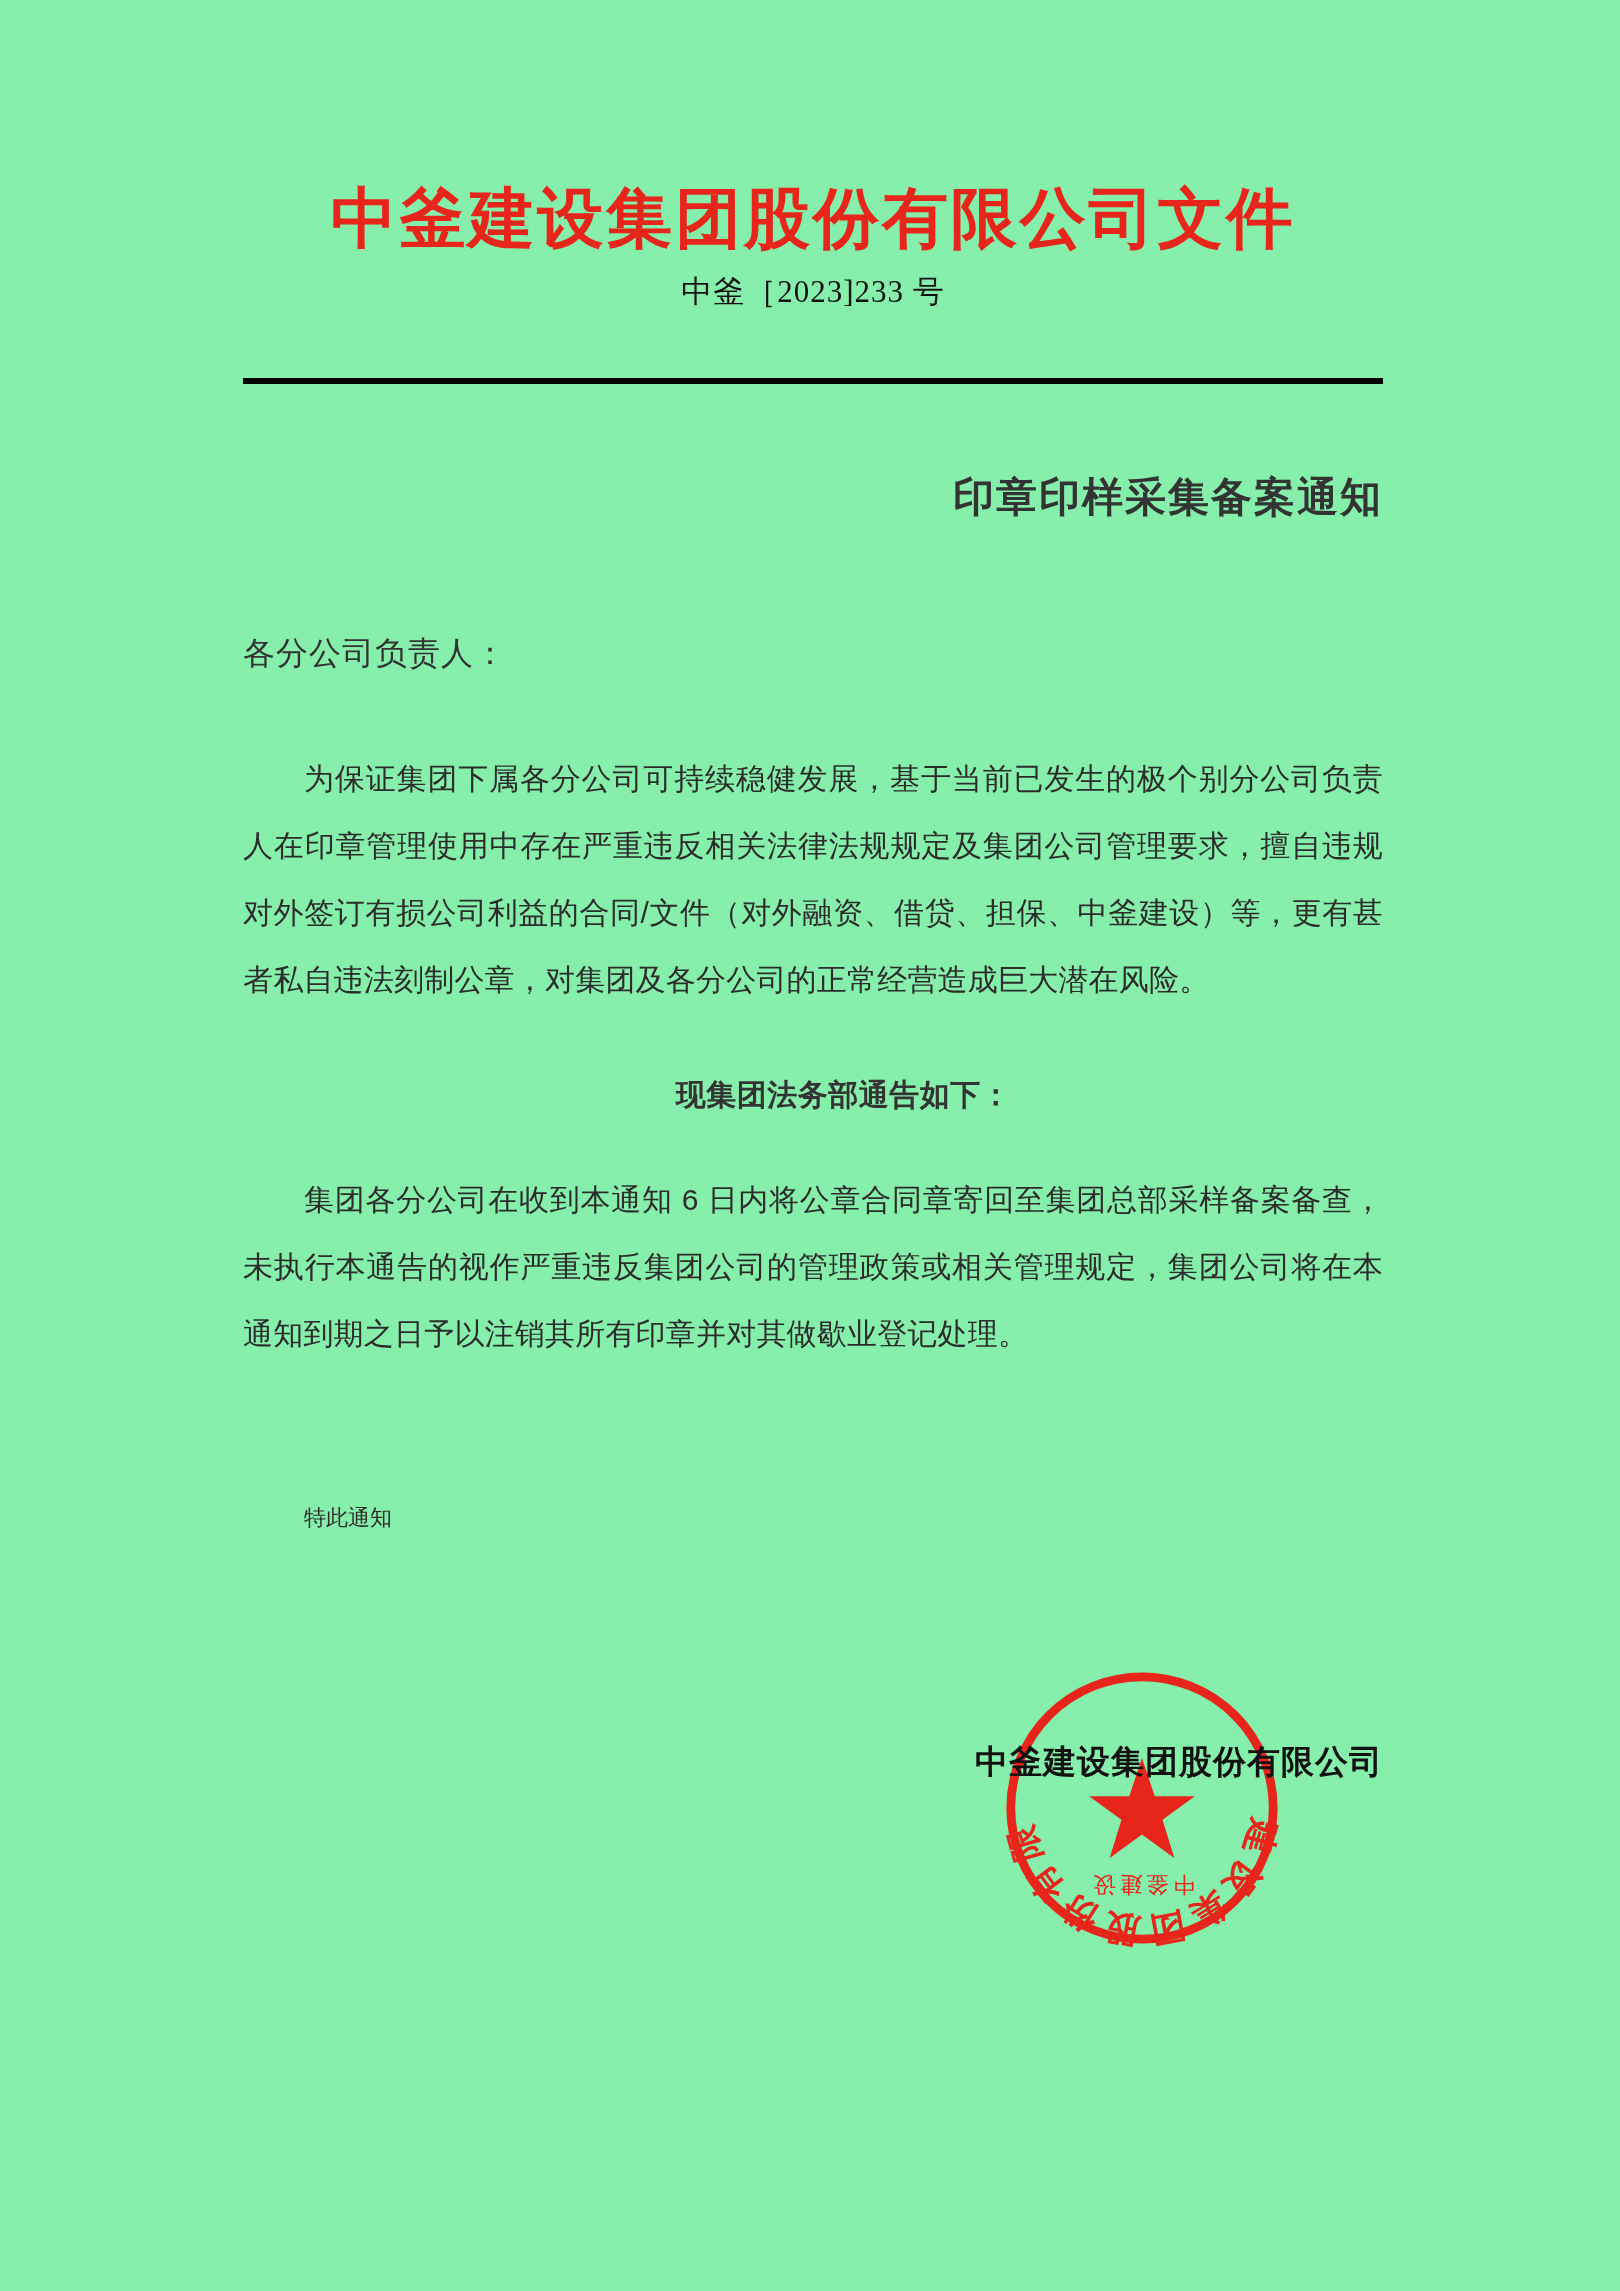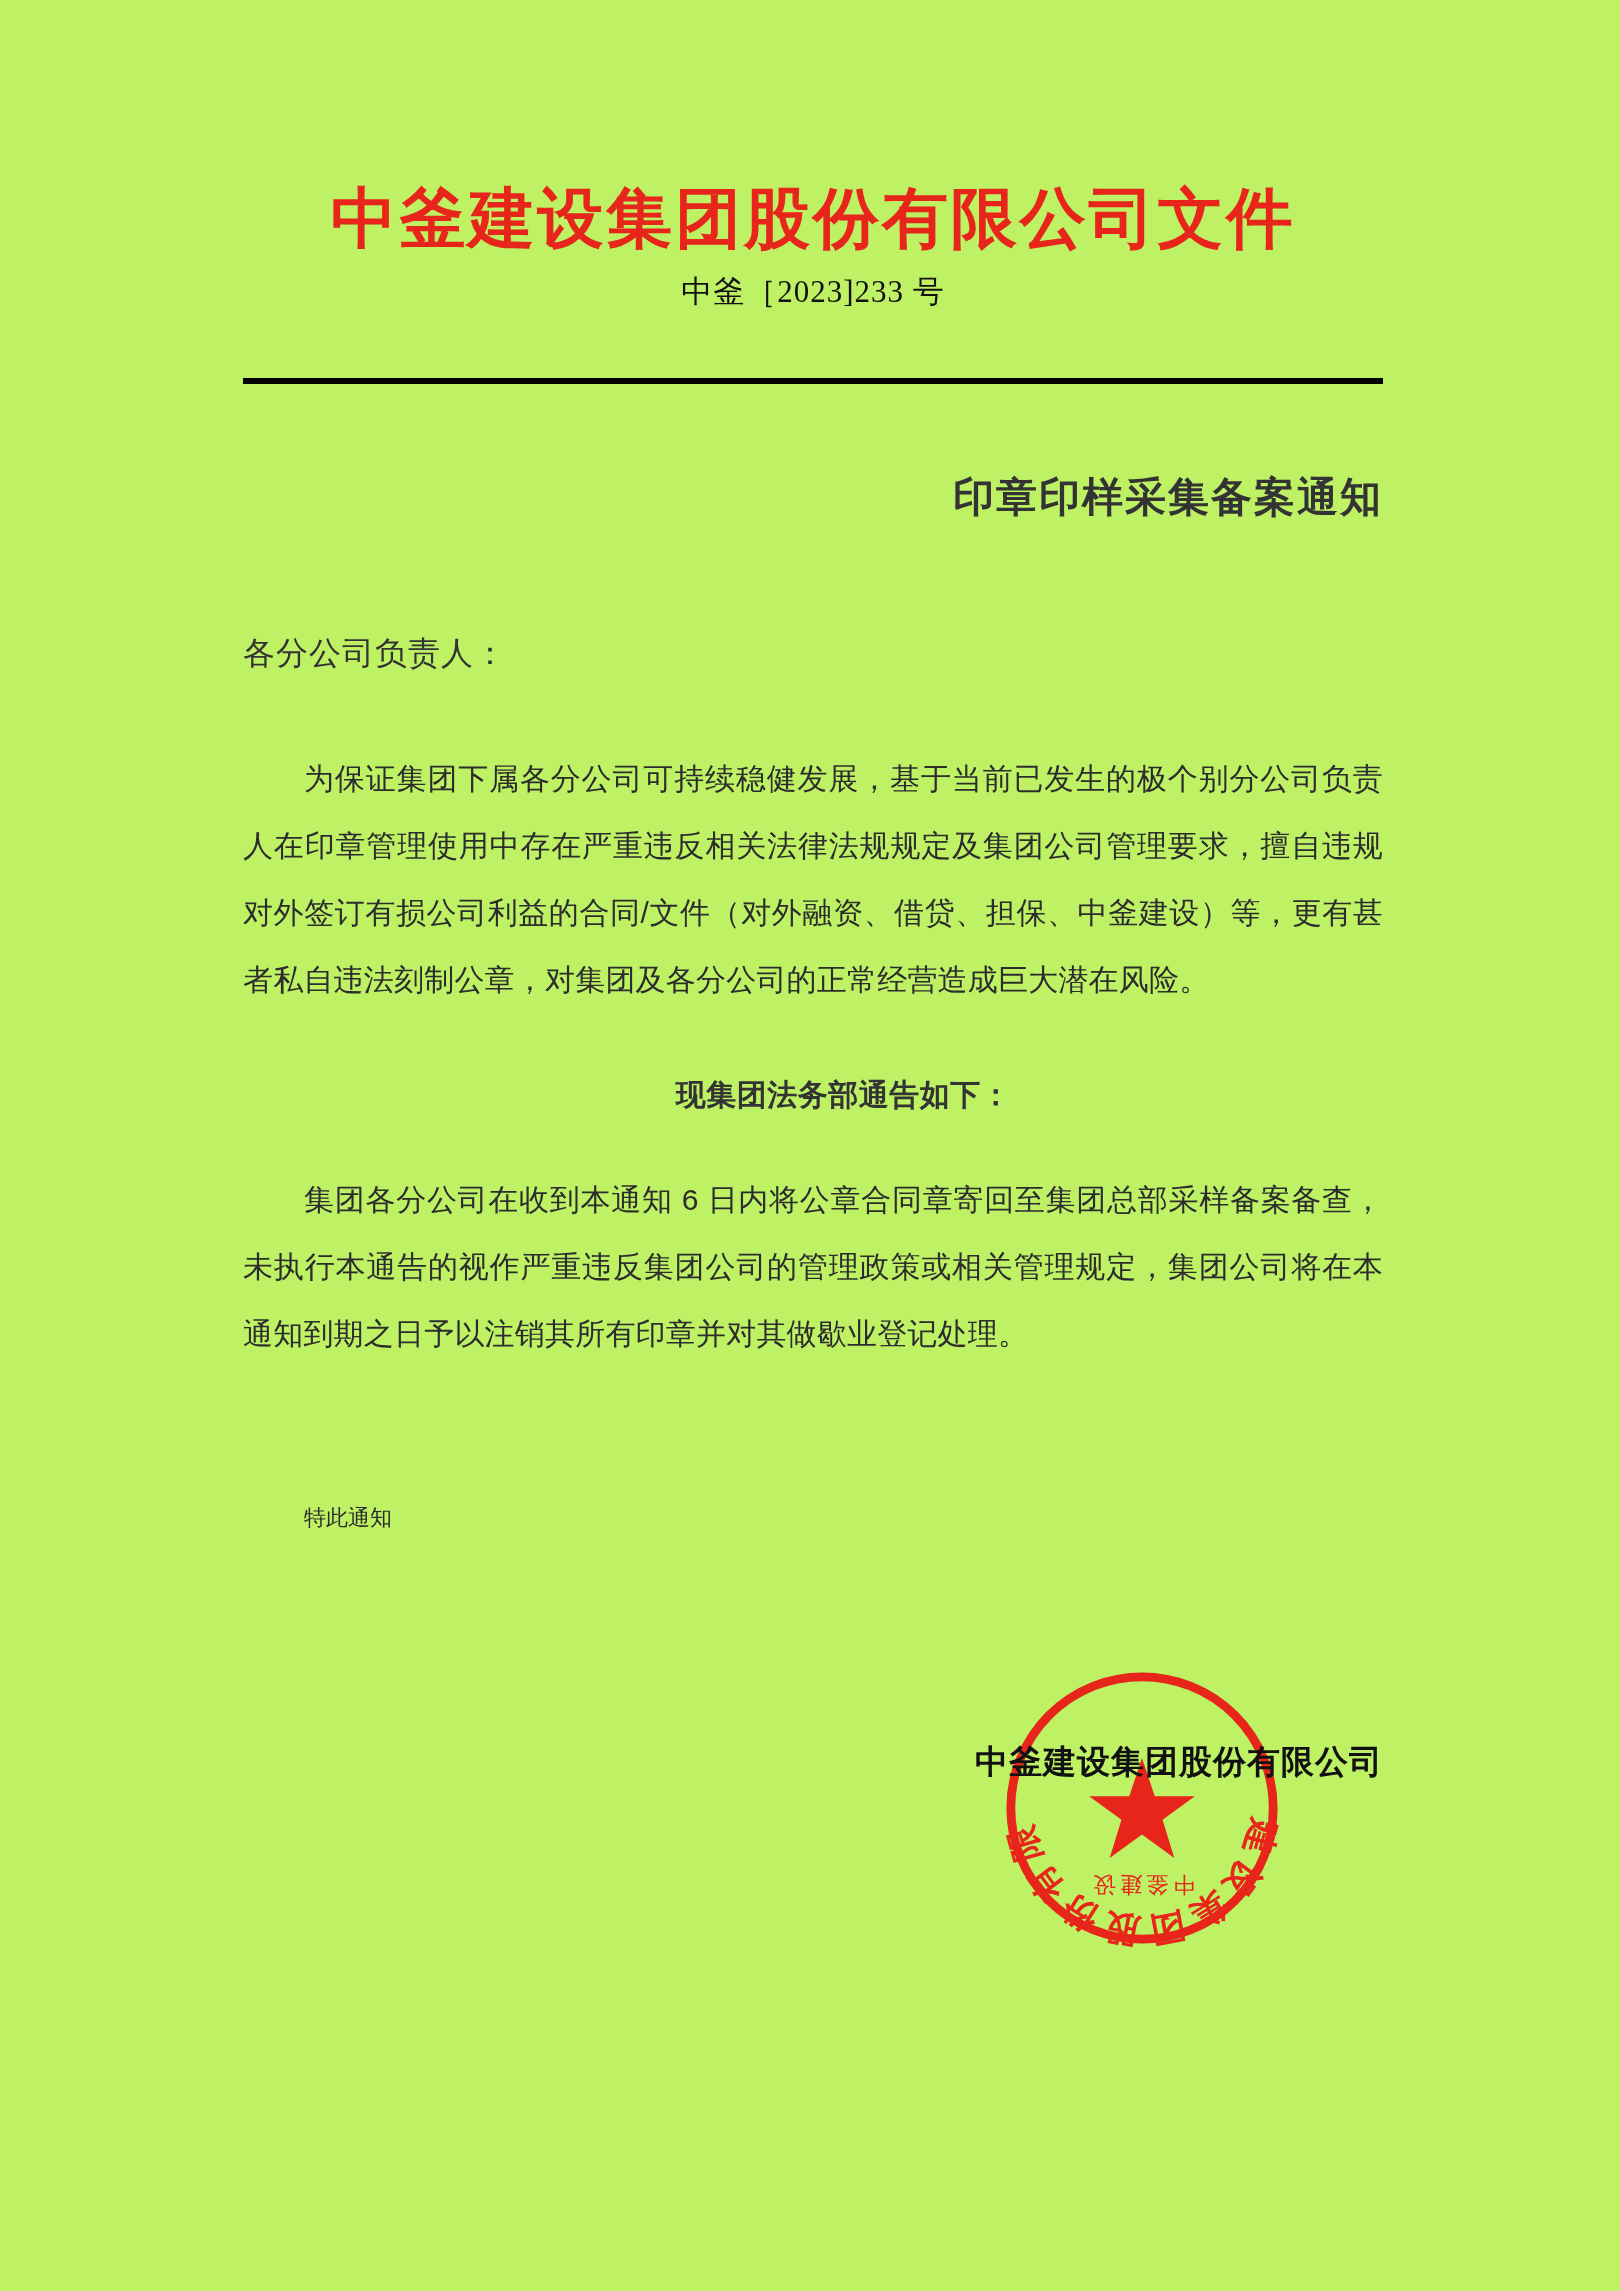--- a/index.html
+++ b/index.html
@@ -8,21 +8,21 @@
     background: #ffffff;
   }
   body {
     font-family: "Liberation Sans", "DejaVu Sans", sans-serif;
     color: #2b2b2b;
   }
   .page {
     position: relative;
     width: 1620px;
     height: 2292px;
-    background: #bef264;
+    background: #86efac;
     overflow: hidden;
     box-sizing: border-box;
   }
 
   
   .doc-header {
     position: absolute;
     left: 243px;
     top: 181px;
     width: 1140px;

